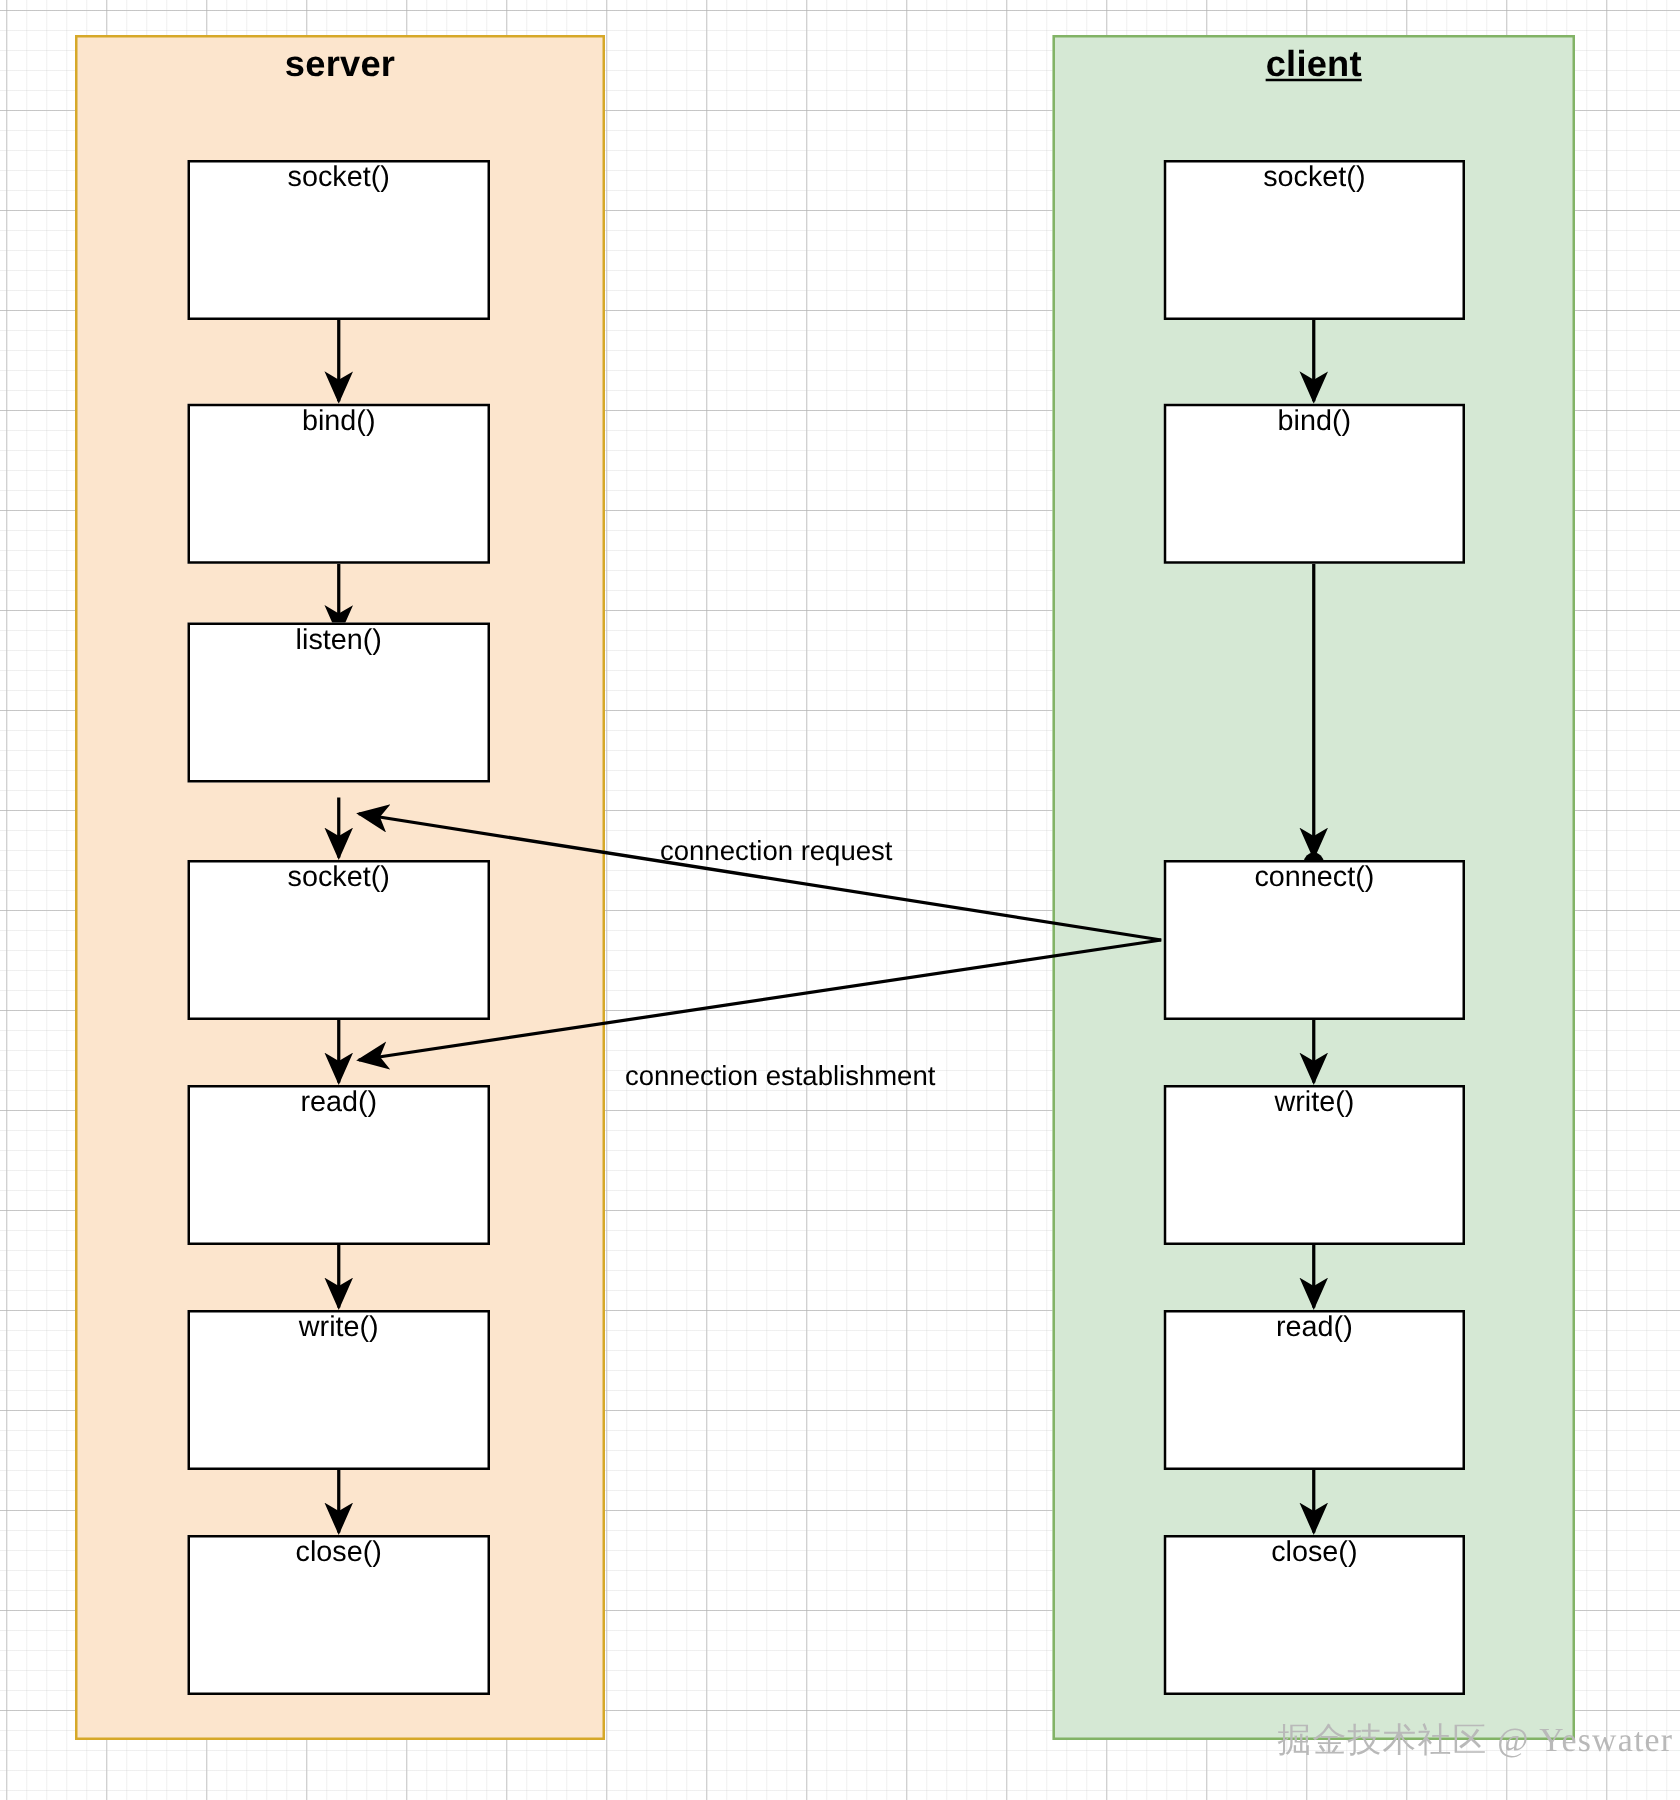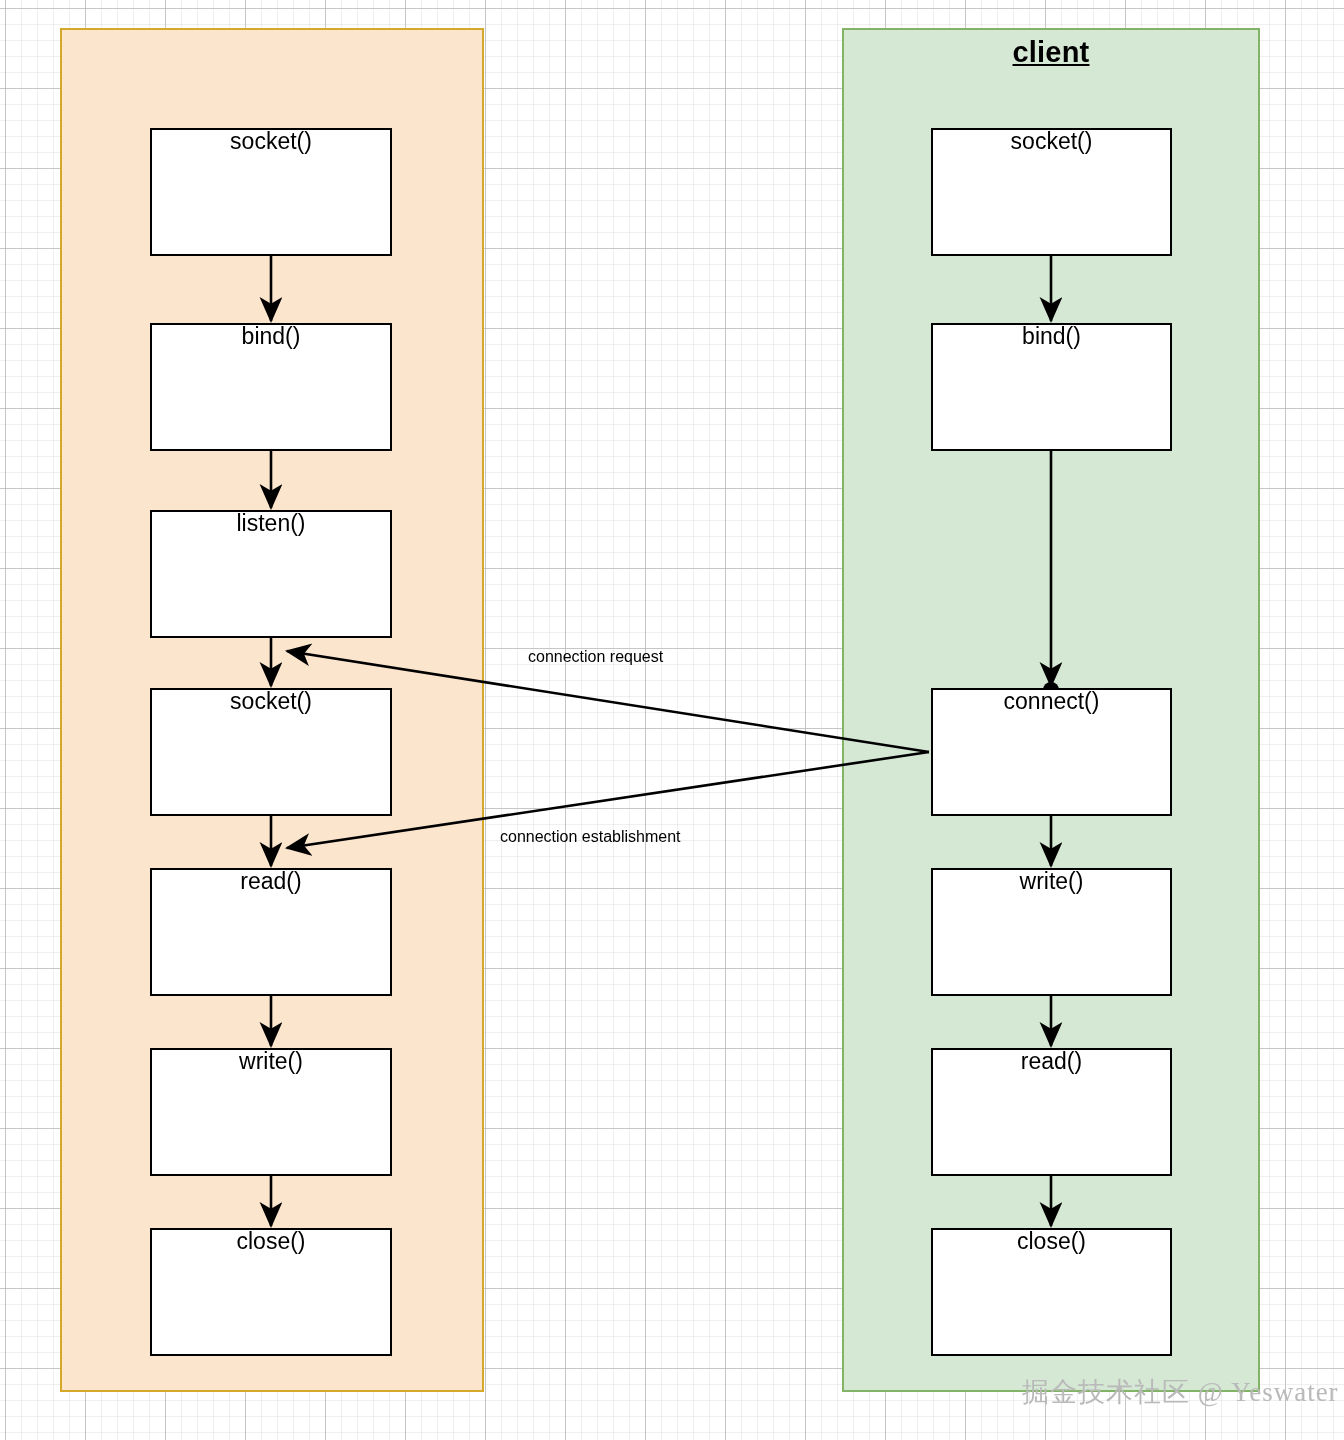--- a/index.html
+++ b/index.html
@@ -91,23 +91,24 @@
     left: 0;
     top: 0;
     width: 1344px;
     height: 1440px;
     pointer-events: none;
   }
 
   
   .edge-label {
     position: absolute;
-    font-size: 16px;
+    font-size: 22px;
     color: #000000;
     white-space: nowrap;
+    margin-top: 20px;
   }
   #label-connection-request { left: 528px; top: 648px; }
   #label-connection-establishment { left: 500px; top: 828px; }
 
   
   #watermark {
     position: absolute;
     left: 978px;
     top: 1374px;
     font-family: "Liberation Serif", serif;
@@ -117,20 +118,21 @@
     letter-spacing: 1px;
     margin-left: 44px;
   }
 </style>
 </head>
 <body>
 
 <div id="canvas">
 
   <div class="panel" id="server-panel"></div>
+  <div class="panel-title" id="server-title" style="left:60px; width:424px;">server</div>
 
   <div class="panel" id="client-panel"></div>
   <div class="panel-title" id="client-title" style="left:842px; width:418px;text-decoration:underline;">client</div>
 
   <svg id="edges" viewBox="0 0 1344 1440" xmlns="http://www.w3.org/2000/svg">
     <defs>
       <marker id="arrowhead" markerWidth="11" markerHeight="11" refX="9.2" refY="4.4" orient="auto" markerUnits="strokeWidth">
         <path d="M0,0 L10,4.4 L0,8.8 L2.6,4.4 z" fill="#000000"></path>
       </marker>
     </defs>
@@ -159,21 +161,21 @@
     </g>
   </svg>
 
   <div class="col-server">
     <div class="node" style="top:128px">
       <span class="node-label">socket()</span>
     </div>
     <div class="node" style="top:323px">
       <span class="node-label">bind()</span>
     </div>
-    <div class="node" style="top:510px">
+    <div class="node" style="top:498px">
       <span class="node-label">listen()</span>
     </div>
     <div class="node" style="top:688px">
       <span class="node-label">socket()</span>
     </div>
     <div class="node" style="top:868px">
       <span class="node-label">read()</span>
     </div>
     <div class="node" style="top:1048px">
       <span class="node-label">write()</span>

